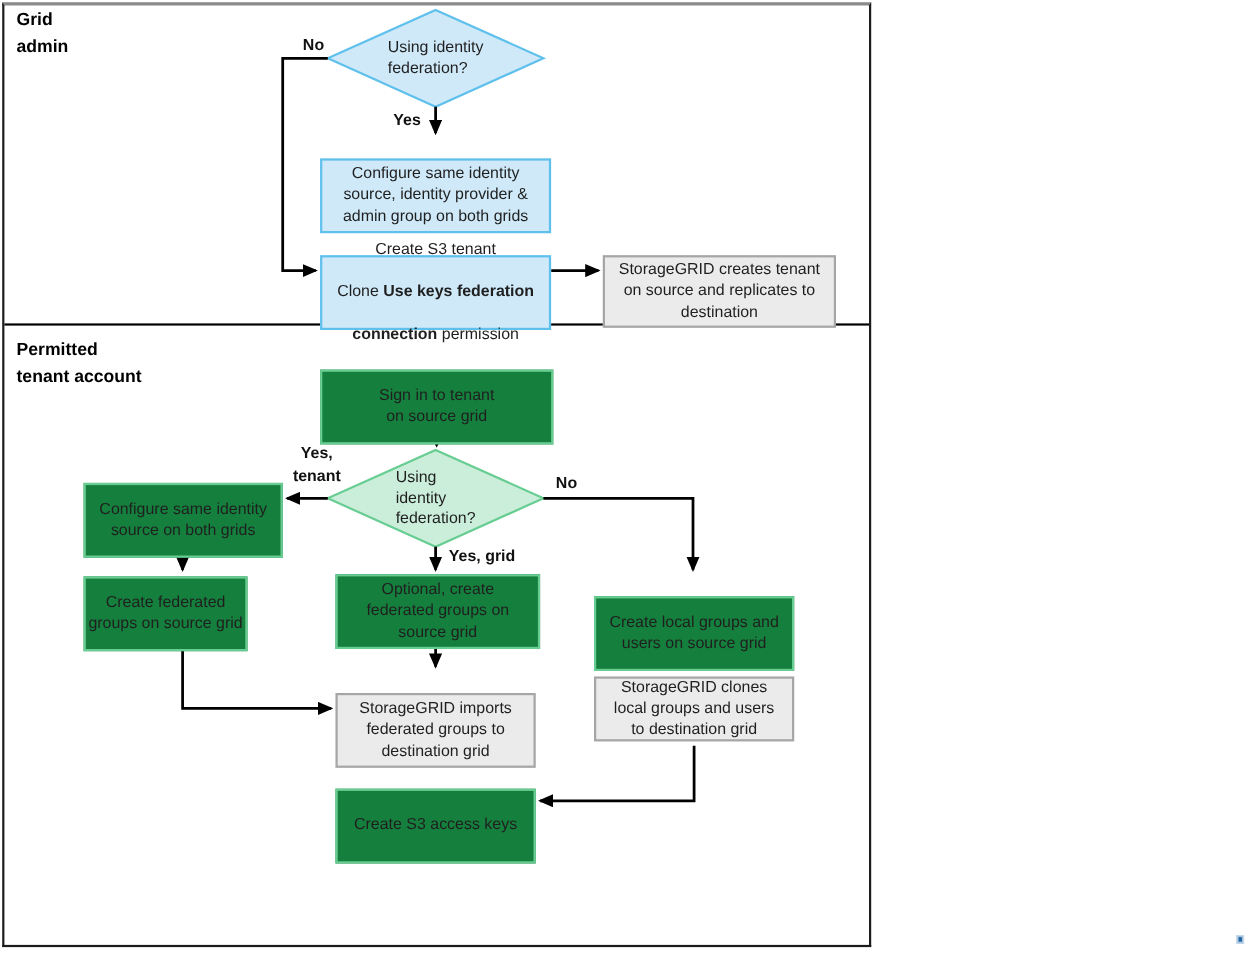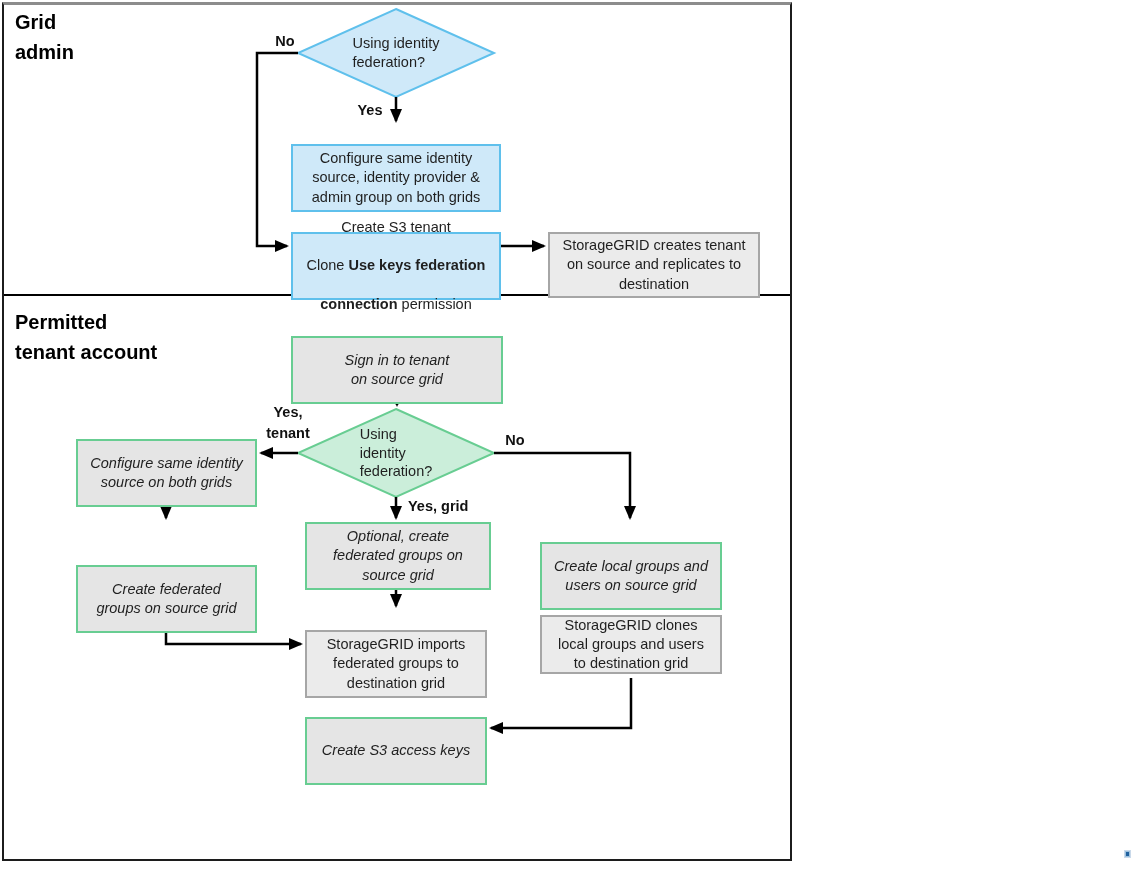--- a/index.html
+++ b/index.html
@@ -6,30 +6,30 @@
   .canvas{
     position:relative;width:1141px;height:869px;background:#ffffff;
     font-family:"Liberation Sans",sans-serif;color:#1f1f1f;overflow:hidden;
   }
   .frame{
     position:absolute;left:2px;top:2px;width:790px;height:859px;box-sizing:border-box;
     border:2px solid #1c1c1c;border-top:3px solid #8c8c8c;background:transparent;
   }
   .divider{position:absolute;left:4px;top:294px;width:786px;height:2px;background:#000;}
   .title{
-    position:absolute;font-weight:bold;font-size:20px;line-height:1.5;color:#000;
+    position:absolute;font-weight:bold;font-size:16px;line-height:1.5;color:#000;
     white-space:pre-line;
   }
   .node{
     position:absolute;box-sizing:border-box;border:2px solid;display:flex;
     align-items:center;justify-content:center;text-align:center;
     font-size:14.5px;line-height:1.32;white-space:pre-line;color:#1f1f1f;margin-top:20px;
   }
   .blue{background:#cfe9f9;border-color:#5fc0ec;}
-  .green{background:#e5e5e5;border-color:#68cd92;font-style:italic;}
+  .green{background:#15803d;border-color:#68cd92;}
   .gray{background:#ebebeb;border-color:#a6a6a6;}
   .dtext{
     position:absolute;display:flex;align-items:center;justify-content:center;
     text-align:left;font-size:14.5px;line-height:1.3;white-space:pre-line;color:#1f1f1f;
   }
   .label{
     position:absolute;font-weight:bold;font-size:14.5px;line-height:1.45;color:#111;
     white-space:pre-line;text-align:center;
   }
   .overlay{position:absolute;left:0;top:0;pointer-events:none;}
@@ -119,21 +119,21 @@
   <div class="label" style="left:260px;top:402px;width:56px">Yes,
 tenant</div>
   <div class="label" style="left:408px;top:496px;width:72px;text-align:left">Yes, grid</div>
   <div class="label" style="left:498px;top:430px;width:34px">No</div>
 
   <div class="node green" style="left:76px;top:419px;width:181px;height:68px">
     <span>Configure same identity
 source on both grids</span>
   </div>
 
-  <div class="node green" style="left:76px;top:545px;width:181px;height:68px">
+  <div class="node green" style="left:76px;top:504px;width:149px;height:68px">
     <span>Create federated
 groups on source grid</span>
   </div>
 
   <div class="node green" style="left:305px;top:502px;width:186px;height:68px">
     <span>Optional, create
 federated groups on
 source grid</span>
   </div>
 

